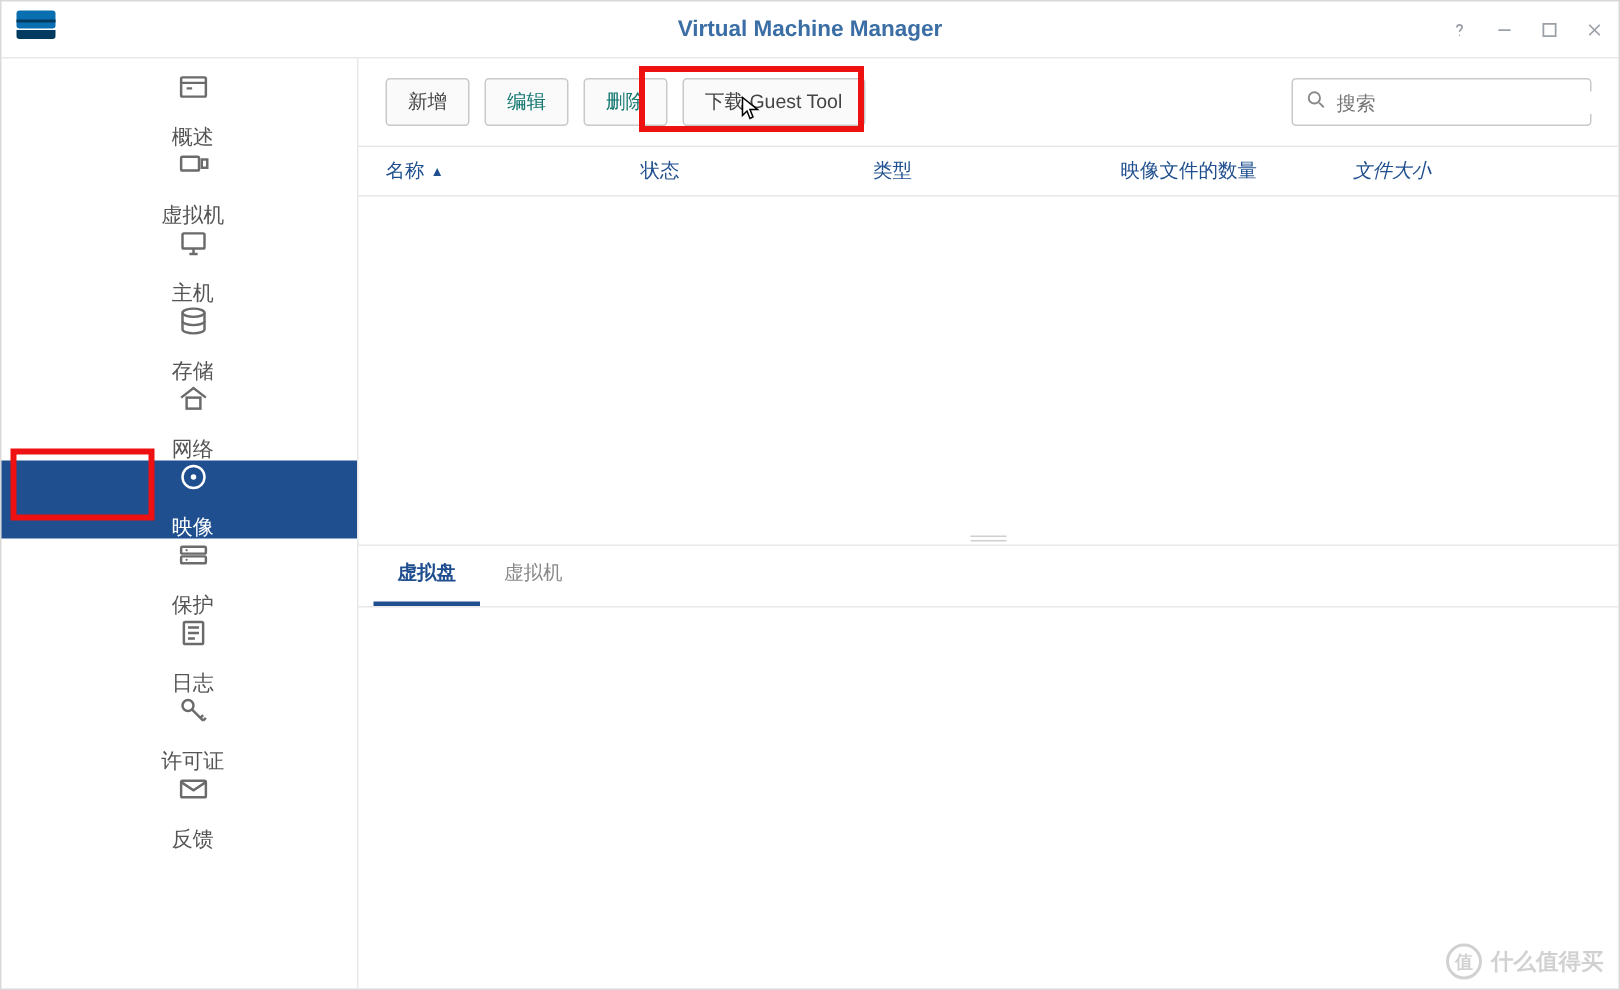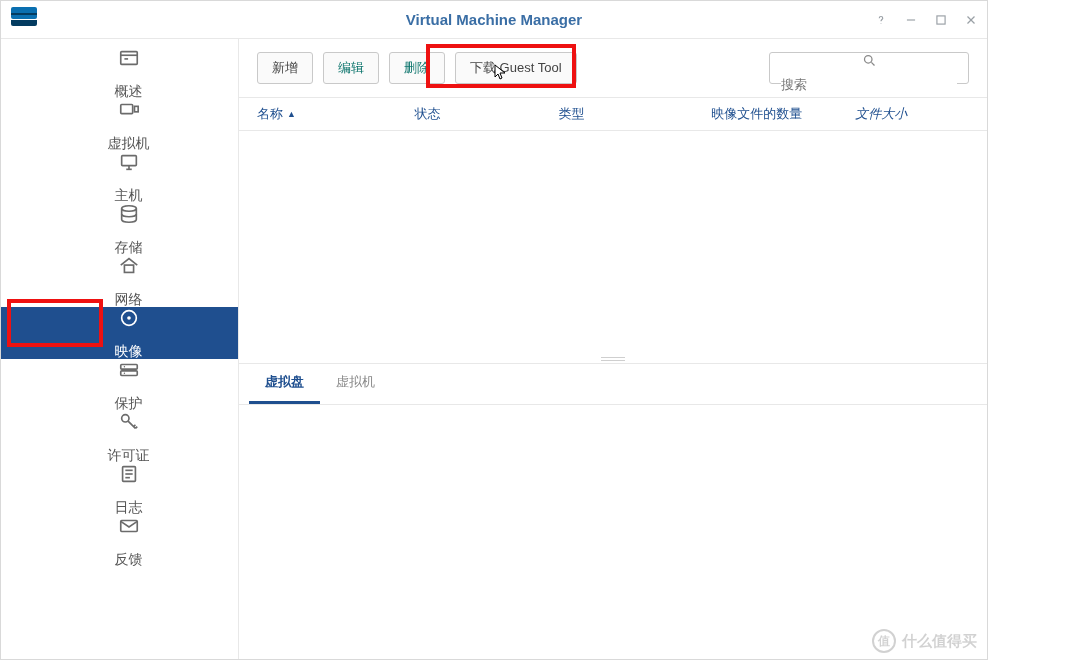--- a/index.html
+++ b/index.html
@@ -1,17 +1,17 @@
 <!DOCTYPE html>
 <html><head>
 <meta charset="utf-8">
 <style>
   * { box-sizing: border-box; margin: 0; padding: 0; }
   html, body { width: 1080px; height: 660px; font-family: "Microsoft YaHei", Arial, sans-serif; font-size: 13px; color: #444; background: #fff; }
-  .window { width: 988px; height: 660px; display: flex; flex-direction: column; border: 1px solid #d9d9d9; position: relative; }
+  .window { width: 1080px; height: 660px; display: flex; flex-direction: column; border: 1px solid #d9d9d9; position: relative; }
 
   
   .titlebar { height: 38px; display: flex; align-items: center; justify-content: center; position: relative; border-bottom: 1px solid #e8e8e8; }
   .titlebar-title { font-weight: bold; color: #3a6ea5; font-size: 15px; }
   .titlebar-controls { position: absolute; right: 8px; top: 0; height: 38px; display: flex; align-items: center; gap: 14px; }
   .titlebar-controls .ctl { width: 16px; height: 16px; display:flex; align-items:center; justify-content:center; color:#9aa0a6; cursor:pointer; }
   .titlebar-controls svg { width:14px; height:14px; stroke:#9aa0a6; stroke-width:2; fill:none; }
 
   .app-icon { position:absolute; left:10px; top:6px; width:28px; height:22px; }
   .app-icon .box { width:26px; height:12px; background:#0a6fb0; border-radius:2px; position:relative;}
@@ -29,21 +29,21 @@
   .side-item.selected { background:#1f4f8f; color:#fff; }
   .side-item.selected .icon svg { stroke:#fff; }
   .side-item .label { font-size:14px; }
 
   
   .main { flex: 1; display: flex; flex-direction: column; min-width:0; }
   .toolbar { height: 58px; display:flex; align-items:center; padding: 0 18px; gap:10px; }
   .btn { height:32px; padding:0 14px; border:1px solid #c9c9c9; background:#fafafa; border-radius:3px; font-size:13px; color:#444; cursor:pointer; display:flex; align-items:center; }
   .btn.disabled { color:#0f766e; cursor:default; }
   .toolbar .spacer { flex:1; }
-  .search { width:200px; height:32px; border:1px solid #c9c9c9; border-radius:3px; display:flex; align-items:center; padding:0 8px; gap:6px; background:#fff;flex-direction:column;}
+  .search { width:200px; height:32px; border:1px solid #c9c9c9; border-radius:3px; display:flex; align-items:center; padding:0 8px; gap:6px; background:#fff;}
   .search svg{width:15px;height:15px;stroke:#888;stroke-width:2;fill:none;}
   .search input{border:none;outline:none;flex:1;font-size:13px;color:#444;}
   .red-box { border:4px solid #e11; position:absolute; pointer-events:none; }
 
   
   .table-head { height:34px; display:flex; align-items:center; border-top:1px solid #e8e8e8; border-bottom:1px solid #e8e8e8; color:#1f4f8f; font-size:13px; padding-left:6px;}
   .th { padding:0 12px; display:flex; align-items:center; gap:4px; }
   .th .sort{font-size:9px;}
   .col-name{width:170px;} .col-status{width:155px;} .col-type{width:165px;} .col-count{width:155px;} .col-size{width:155px;font-style:italic;}
   .table-body { flex:0 0 224px; }
@@ -170,36 +170,36 @@
               <rect x="3" y="13" width="18" height="5" rx="1"></rect>
               <circle cx="7" cy="8.5" r="0.8" fill="#6b6b6b" stroke="none"></circle>
               <circle cx="7" cy="15.5" r="0.8" fill="#6b6b6b" stroke="none"></circle>
             </svg>
           </span>
         <span class="label">保护</span>
       </div>
       <div class="side-item">
         <span class="icon">
             <svg viewBox="0 0 24 24">
-              <circle cx="8" cy="8" r="4"></circle>
-              <path d="M11 11l8 8M17 17l2-2M19 19l2-2"></path>
-            </svg>
-          </span>
-        <span class="label">许可证</span>
-      </div>
-      <div class="side-item">
-        <span class="icon">
-            <svg viewBox="0 0 24 24">
               <rect x="5" y="4" width="14" height="16" rx="1"></rect>
               <line x1="8" y1="8" x2="16" y2="8"></line>
               <line x1="8" y1="12" x2="16" y2="12"></line>
               <line x1="8" y1="16" x2="13" y2="16"></line>
             </svg>
           </span>
         <span class="label">日志</span>
+      </div>
+      <div class="side-item">
+        <span class="icon">
+            <svg viewBox="0 0 24 24">
+              <circle cx="8" cy="8" r="4"></circle>
+              <path d="M11 11l8 8M17 17l2-2M19 19l2-2"></path>
+            </svg>
+          </span>
+        <span class="label">许可证</span>
       </div>
       <div class="side-item">
         <span class="icon">
             <svg viewBox="0 0 24 24">
               <rect x="3" y="6" width="18" height="12" rx="1"></rect>
               <path d="M3 7l9 6 9-6"></path>
             </svg>
           </span>
         <span class="label">反馈</span>
       </div>

